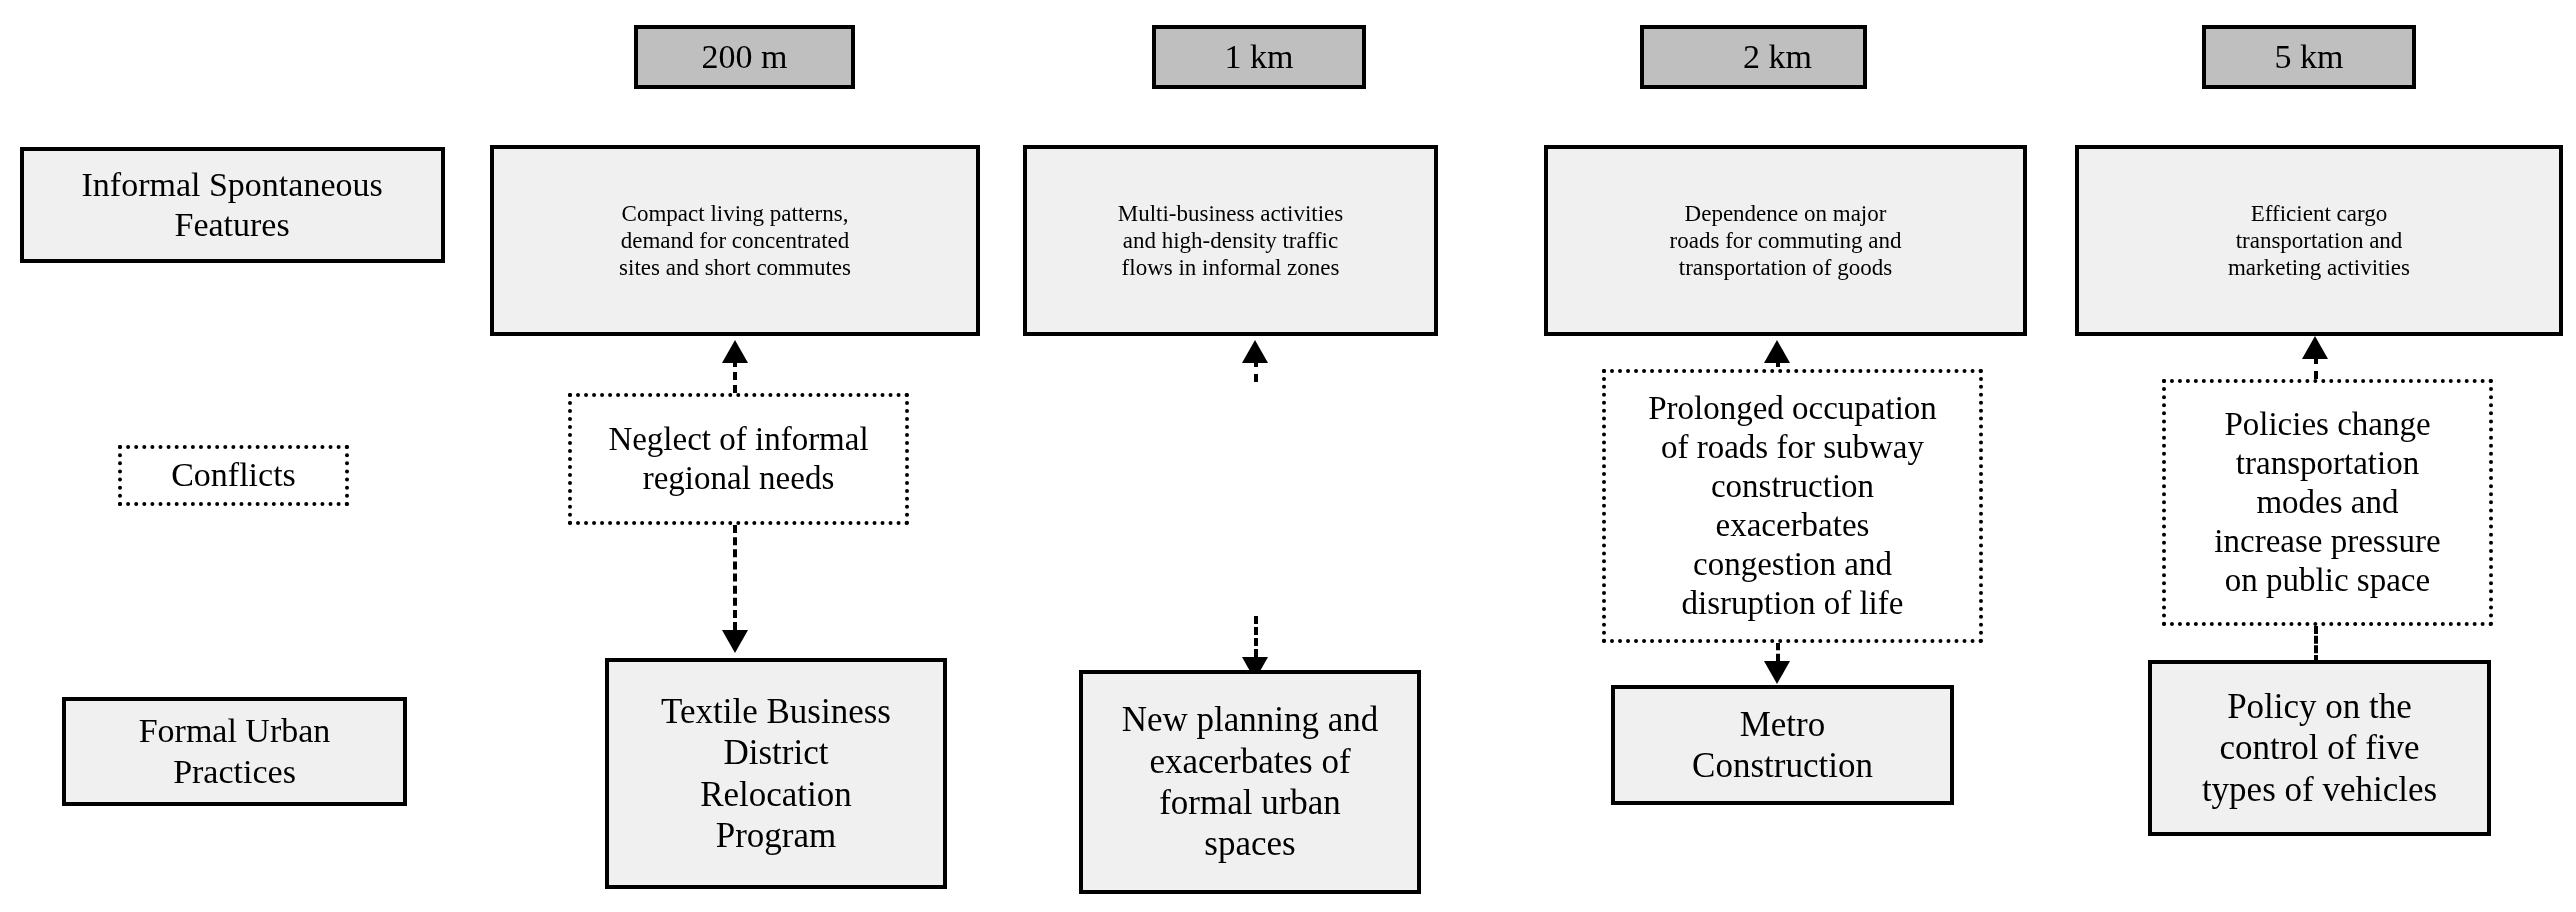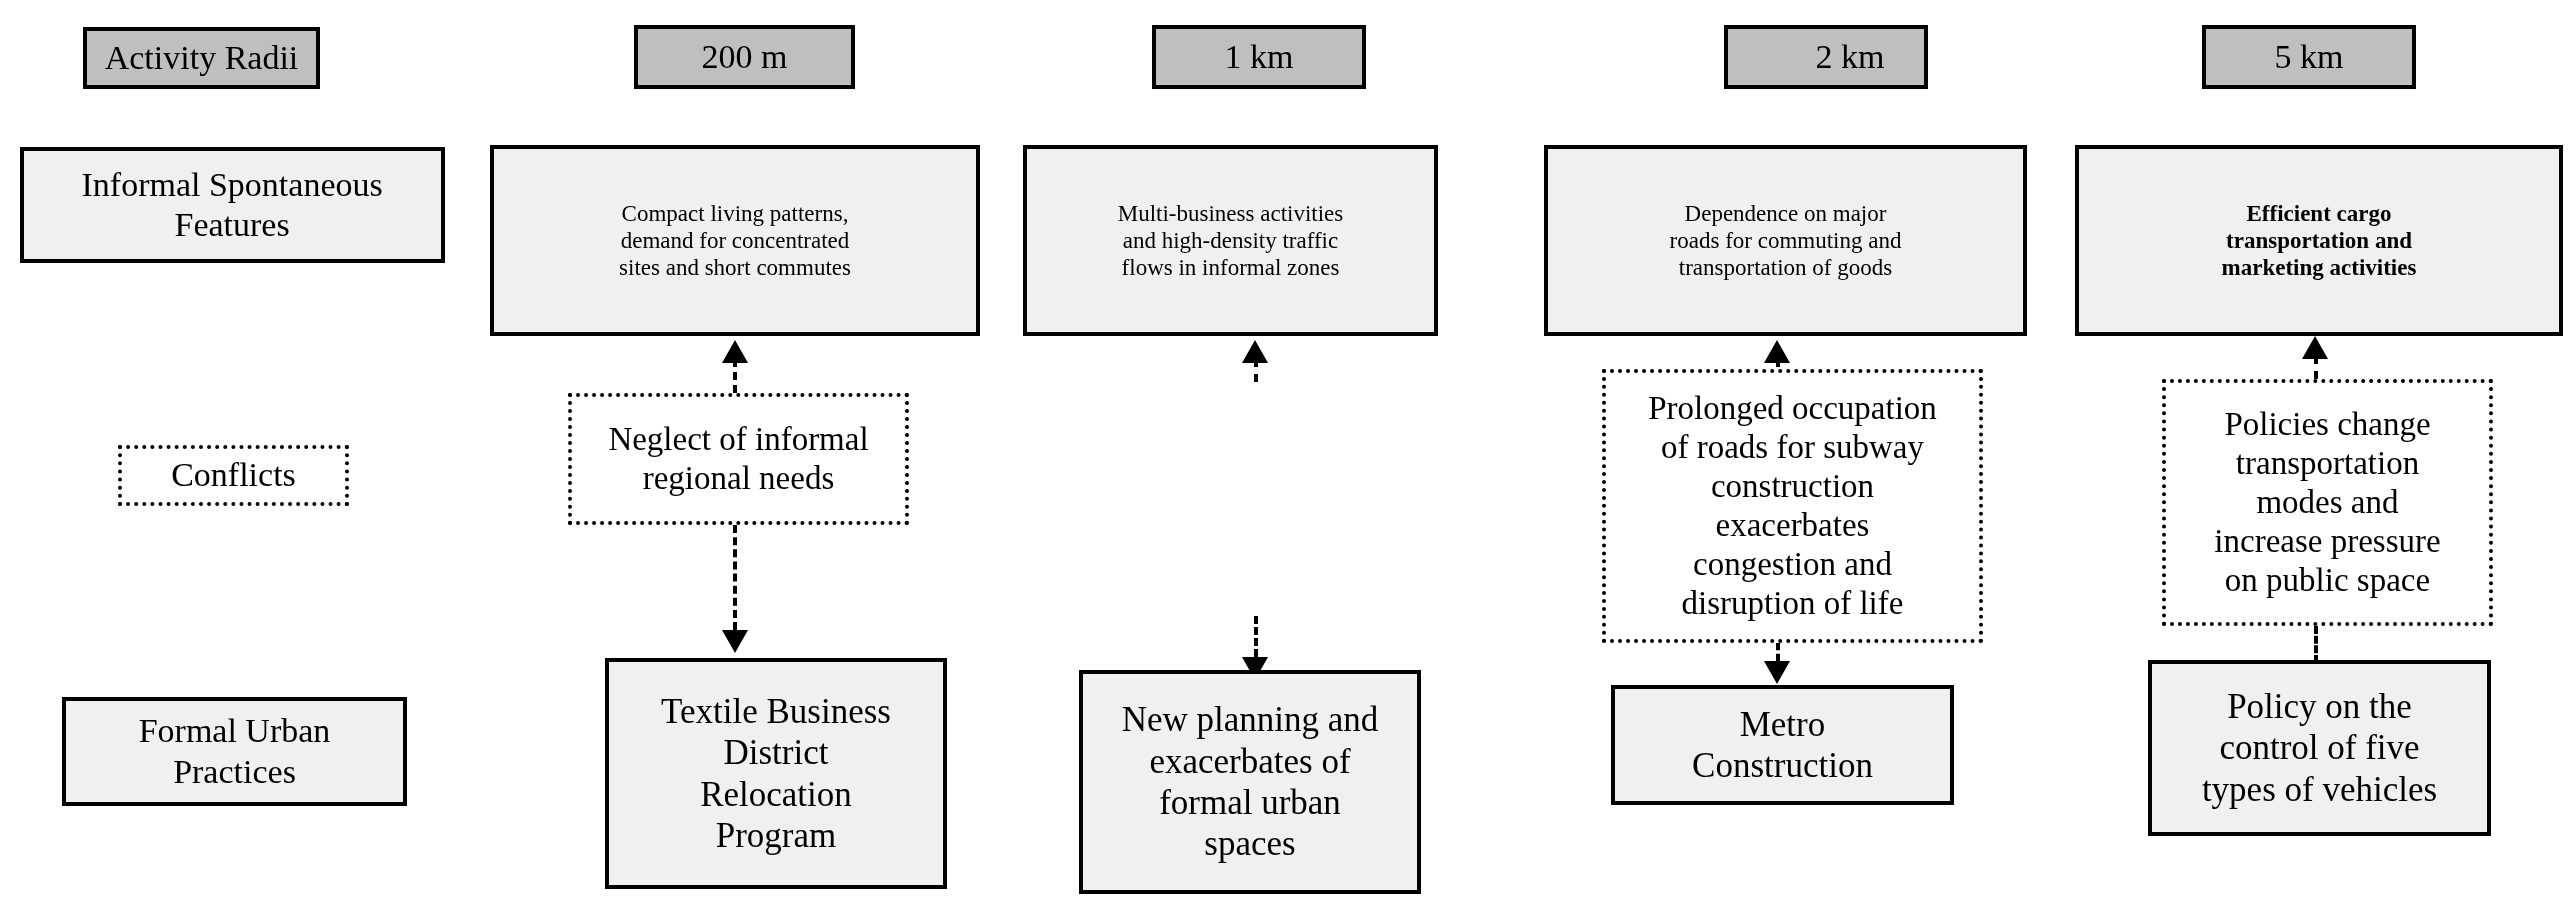--- a/index.html
+++ b/index.html
@@ -83,27 +83,26 @@
     border-left:13.3px solid transparent;
     border-right:13.3px solid transparent;
     border-top:23px solid #000000;
   }
 </style>
 </head>
 <body>
 
 <div id="canvas">
 
-  <div class="box hdr-box" style="left:83px;top:27px;width:237px;height:62px;">Activity Radii</div>
 
   <div class="box hdr-box" style="left:634px;top:25px;width:221px;height:64px;">200 m</div>
 
   <div class="box hdr-box" style="left:1152px;top:25px;width:214px;height:64px;">1 km</div>
 
-  <div class="box hdr-box" style="left:1724px;top:25px;width:204px;height:64px;padding-left:48px;">2 km</div>
+  <div class="box hdr-box" style="left:1640px;top:25px;width:227px;height:64px;padding-left:48px;">2 km</div>
 
   <div class="box hdr-box" style="left:2202px;top:25px;width:214px;height:64px;">5 km</div>
 
   <div class="box row-label-box" style="left:19.6px;top:147px;width:425px;height:116px;">Informal Spontaneous
 Features</div>
 
   <div class="box row-label-dotted" style="left:118px;top:445px;width:231px;height:61px;">Conflicts</div>
 
   <div class="box row-label-box" style="left:62px;top:697px;width:345px;height:109px;">Formal Urban
 Practices</div>
@@ -155,21 +154,21 @@
 exacerbates
 congestion and
 disruption of life</div>
 
   <div class="connector" style="left:1776px;top:643px;height:18px;"></div>
   <div class="arrowhead arrow-down" style="left:1764px;top:661px;"></div>
 
   <div class="box practice-box" style="left:1611px;top:685px;width:343px;height:120px;">Metro
 Construction</div>
 
-  <div class="box feature-box" style="left:2075px;top:145px;width:488px;height:191px;font-weight:bold;">Efficient cargo
+  <div class="box feature-box" style="left:2075px;top:145px;width:488px;height:191px;">Efficient cargo
 transportation and
 marketing activities</div>
 
   <div class="arrowhead arrow-up" style="left:2302px;top:336px;"></div>
   <div class="connector" style="left:2314px;top:356px;height:23px;"></div>
 
   <div class="box conflict-box" style="left:2162px;top:379px;width:331px;height:247px;">Policies change
 transportation
 modes and
 increase pressure

